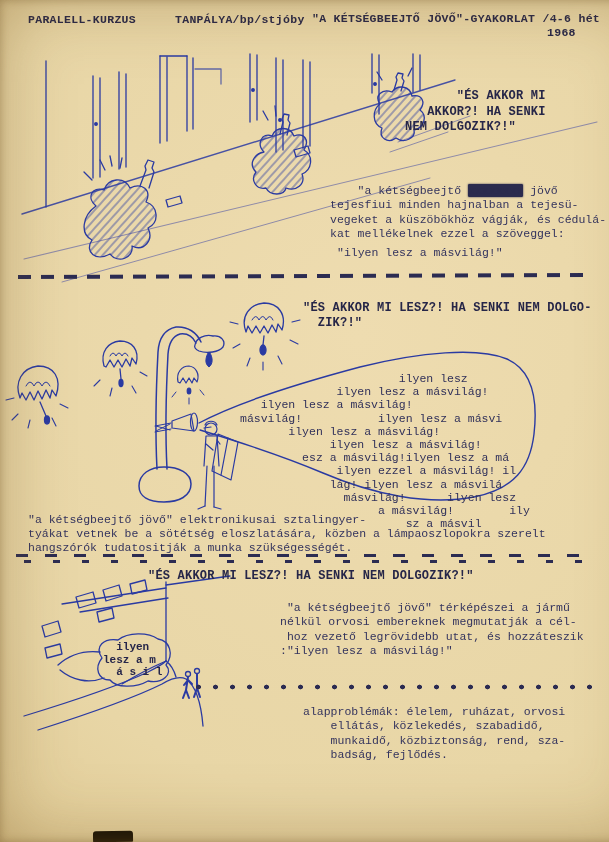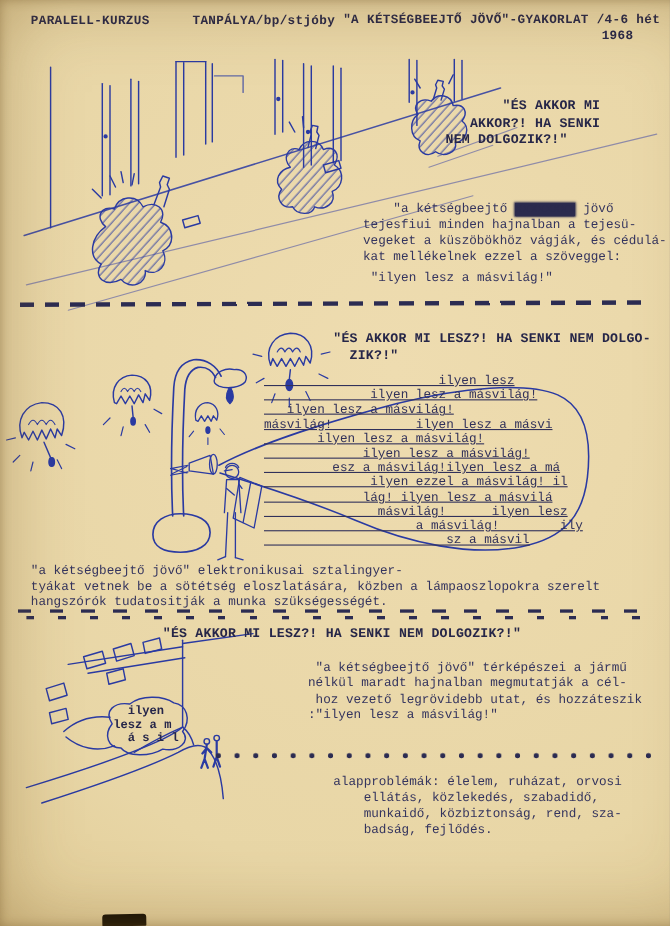--- a/index.html
+++ b/index.html
@@ -205,21 +205,21 @@
     <div>"ilyen lesz a másvilág!"</div>
   </div>
 
   <div class="sep-dash" style="left:18px;top:274px;width:570px;transform:rotate(-0.2deg);"></div>
 
   <div class="blk bold" style="left:303px;top:301px;line-height:15px;">
     <div>"ÉS AKKOR MI LESZ?! HA SENKI NEM DOLGO-</div>
     <div>  ZIK?!"</div>
   </div>
 
-  <div class="bubble-text" style="left:240px;top:340px;text-decoration:underline;">
+  <div class="bubble-text" style="left:240px;top:372px;">
     <div>                       ilyen lesz</div>
     <div>              ilyen lesz a másvilág!</div>
     <div>   ilyen lesz a másvilág!</div>
     <div>másvilág!           ilyen lesz a másvi</div>
     <div>       ilyen lesz a másvilág!</div>
     <div>             ilyen lesz a másvilág!</div>
     <div>         esz a másvilág!ilyen lesz a má</div>
     <div>              ilyen ezzel a másvilág! il</div>
     <div>             lág! ilyen lesz a másvilá</div>
     <div>               másvilág!      ilyen lesz</div>
@@ -235,21 +235,21 @@
 
   <div class="sep-dash2a" style="left:16px;top:554px;width:578px;"></div>
   <div class="sep-dash2b" style="left:24px;top:560px;width:570px;"></div>
 
   <div class="blk bold" style="left:148px;top:569px;">
     <div>"ÉS AKKOR MI LESZ?! HA SENKI NEM DOLGOZIK?!"</div>
   </div>
 
   <div class="blk" style="left:280px;top:601px;">
     <div> "a kétségbeejtő jövő" térképészei a jármű</div>
-    <div>nélkül maradt hajnalban megmutatják a cél-</div>
+    <div>nélkül orvosi embereknek megmutatják a cél-</div>
     <div> hoz vezető legrövidebb utat, és hozzáteszik</div>
     <div>:"ilyen lesz a másvilág!"</div>
   </div>
 
   <div class="map-bubble" style="left:103px;top:641px;">
     <div>  ilyen</div>
     <div>lesz a m</div>
     <div>  á s i l</div>
   </div>
 

